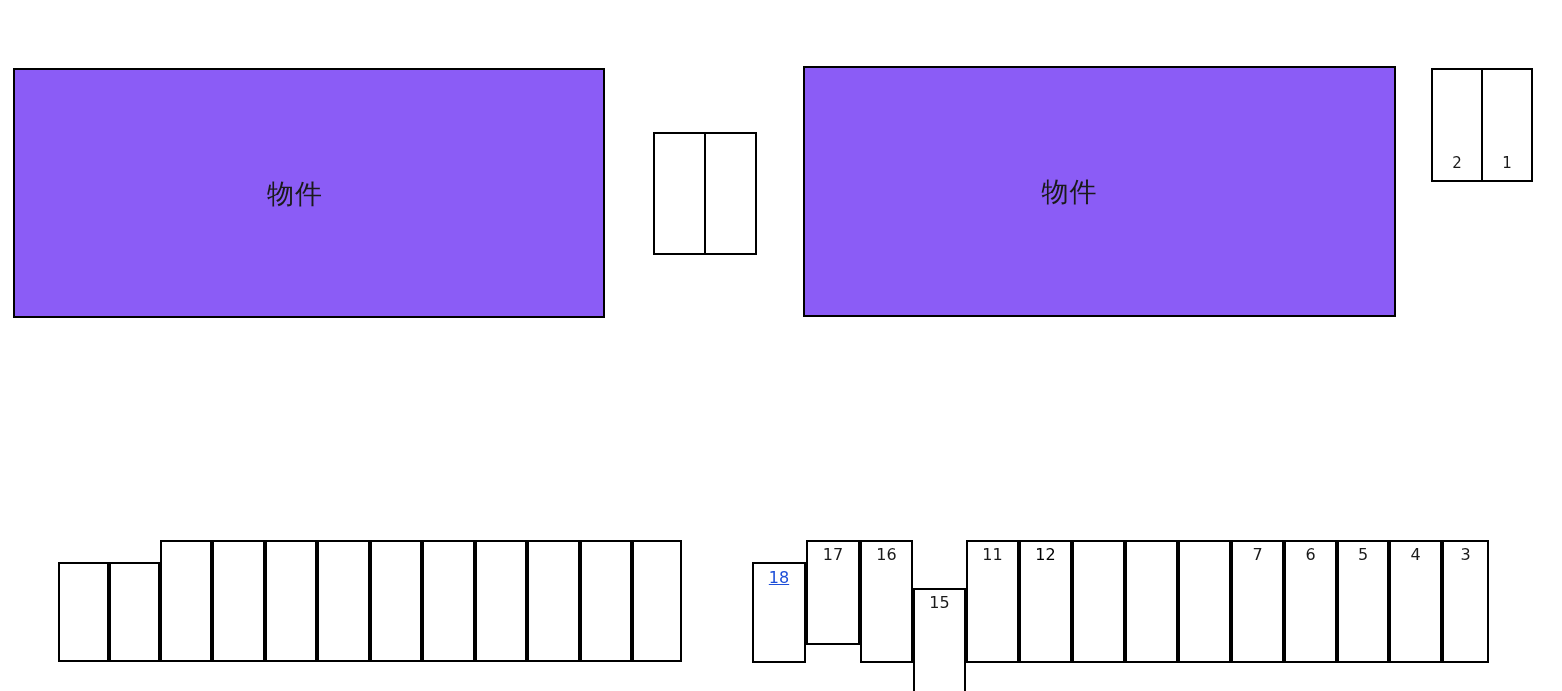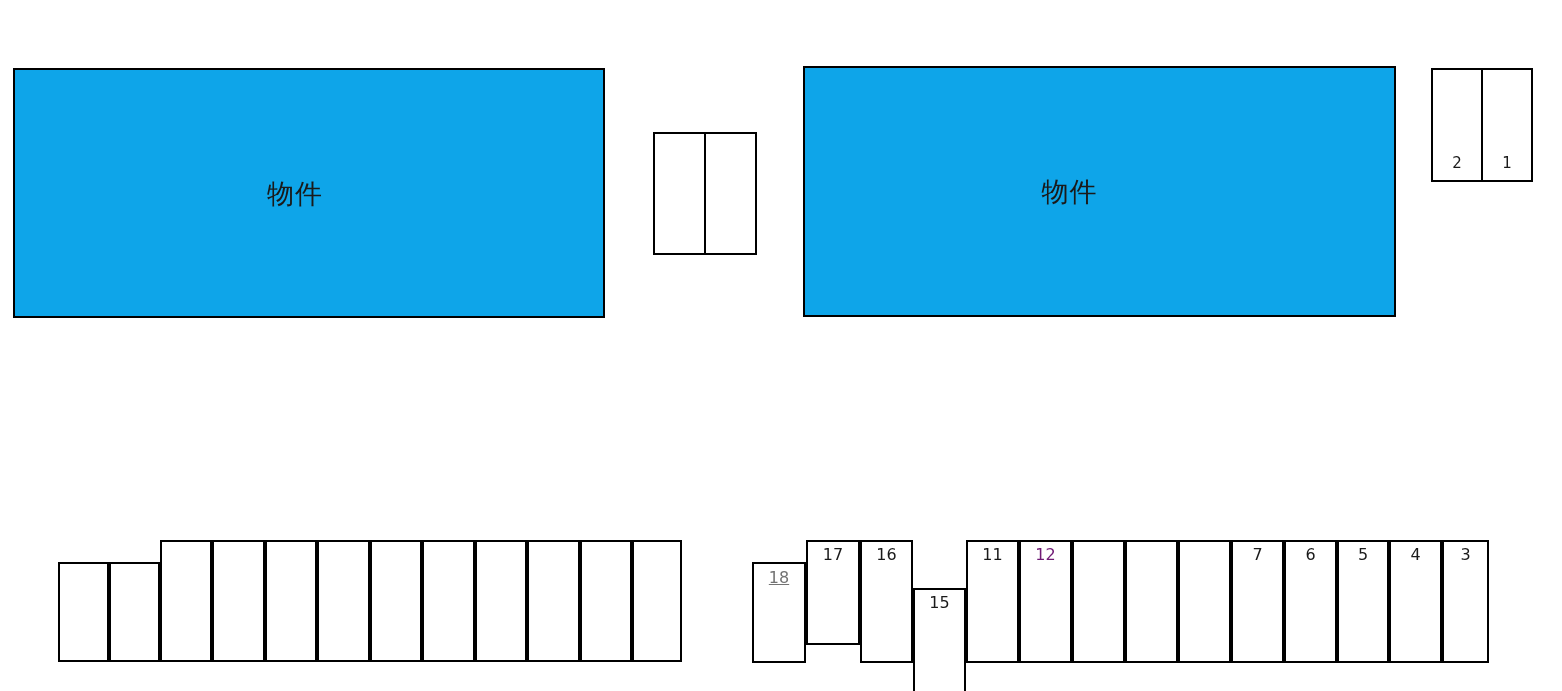--- a/index.html
+++ b/index.html
@@ -18,21 +18,21 @@
     background: #ffffff;
     overflow: hidden;
   }
 
   
   .abs { position: absolute; box-sizing: border-box; }
 
   
   .building {
     border: 2px solid #000000;
-    background: #0ea5e9;
+    background: #8b5cf6;
     display: flex;
     align-items: center;
     justify-content: center;
   }
   .building-label {
     font-family: "DejaVu Sans", "Liberation Sans", sans-serif;
     font-size: 27px;
     line-height: 1;
     color: #1a1a1a;
     letter-spacing: 1px;
@@ -147,36 +147,36 @@
       </div>
       <div class="stall" style="left: 580px; top: 540px; width: 52px; height: 122px; border-color: rgb(0, 0, 0);">
         <span class="stall-num" style="color: rgb(26, 26, 26);"></span>
       </div>
       <div class="stall" style="left: 632px; top: 540px; width: 50px; height: 122px; border-color: rgb(0, 0, 0);">
         <span class="stall-num" style="color: rgb(26, 26, 26);"></span>
       </div>
     </div>
     <div class="stall-row">
       <div class="stall short" style="left: 752px; top: 562px; width: 54px; height: 101px; border-color: rgb(0, 0, 0);">
-        <span class="stall-num" style="color: #737373; text-decoration: underline;">18</span>
+        <span class="stall-num" style="color: #1d4ed8; text-decoration: underline;">18</span>
       </div>
       <div class="stall" style="left: 806px; top: 540px; width: 54px; height: 105px; border-color: rgb(0, 0, 0);">
         <span class="stall-num" style="color: rgb(26, 26, 26);">17</span>
       </div>
       <div class="stall" style="left: 860px; top: 540px; width: 53px; height: 123px; border-color: rgb(0, 0, 0);">
         <span class="stall-num" style="color: rgb(26, 26, 26);">16</span>
       </div>
       <div class="stall" style="left: 913px; top: 540px; width: 53px; height: 123px; border-color: rgb(0, 0, 0); margin-top: 48px;">
         <span class="stall-num" style="color: rgb(26, 26, 26);">15</span>
       </div>
       <div class="stall" style="left: 966px; top: 540px; width: 53px; height: 123px; border-color: rgb(0, 0, 0);">
         <span class="stall-num" style="color: rgb(26, 26, 26);">11</span>
       </div>
       <div class="stall" style="left: 1019px; top: 540px; width: 53px; height: 123px; border-color: rgb(0, 0, 0);">
-        <span class="stall-num" style="color: #701a75;">12</span>
+        <span class="stall-num" style="color: #000000;">12</span>
       </div>
       <div class="stall" style="left: 1072px; top: 540px; width: 53px; height: 123px; border-color: rgb(0, 0, 0);">
         <span class="stall-num" style="color: rgb(26, 26, 26);"></span>
       </div>
       <div class="stall" style="left: 1125px; top: 540px; width: 53px; height: 123px; border-color: rgb(0, 0, 0);">
         <span class="stall-num" style="color: rgb(26, 26, 26);"></span>
       </div>
       <div class="stall" style="left: 1178px; top: 540px; width: 53px; height: 123px; border-color: rgb(0, 0, 0);">
         <span class="stall-num" style="color: rgb(26, 26, 26);"></span>
       </div>

